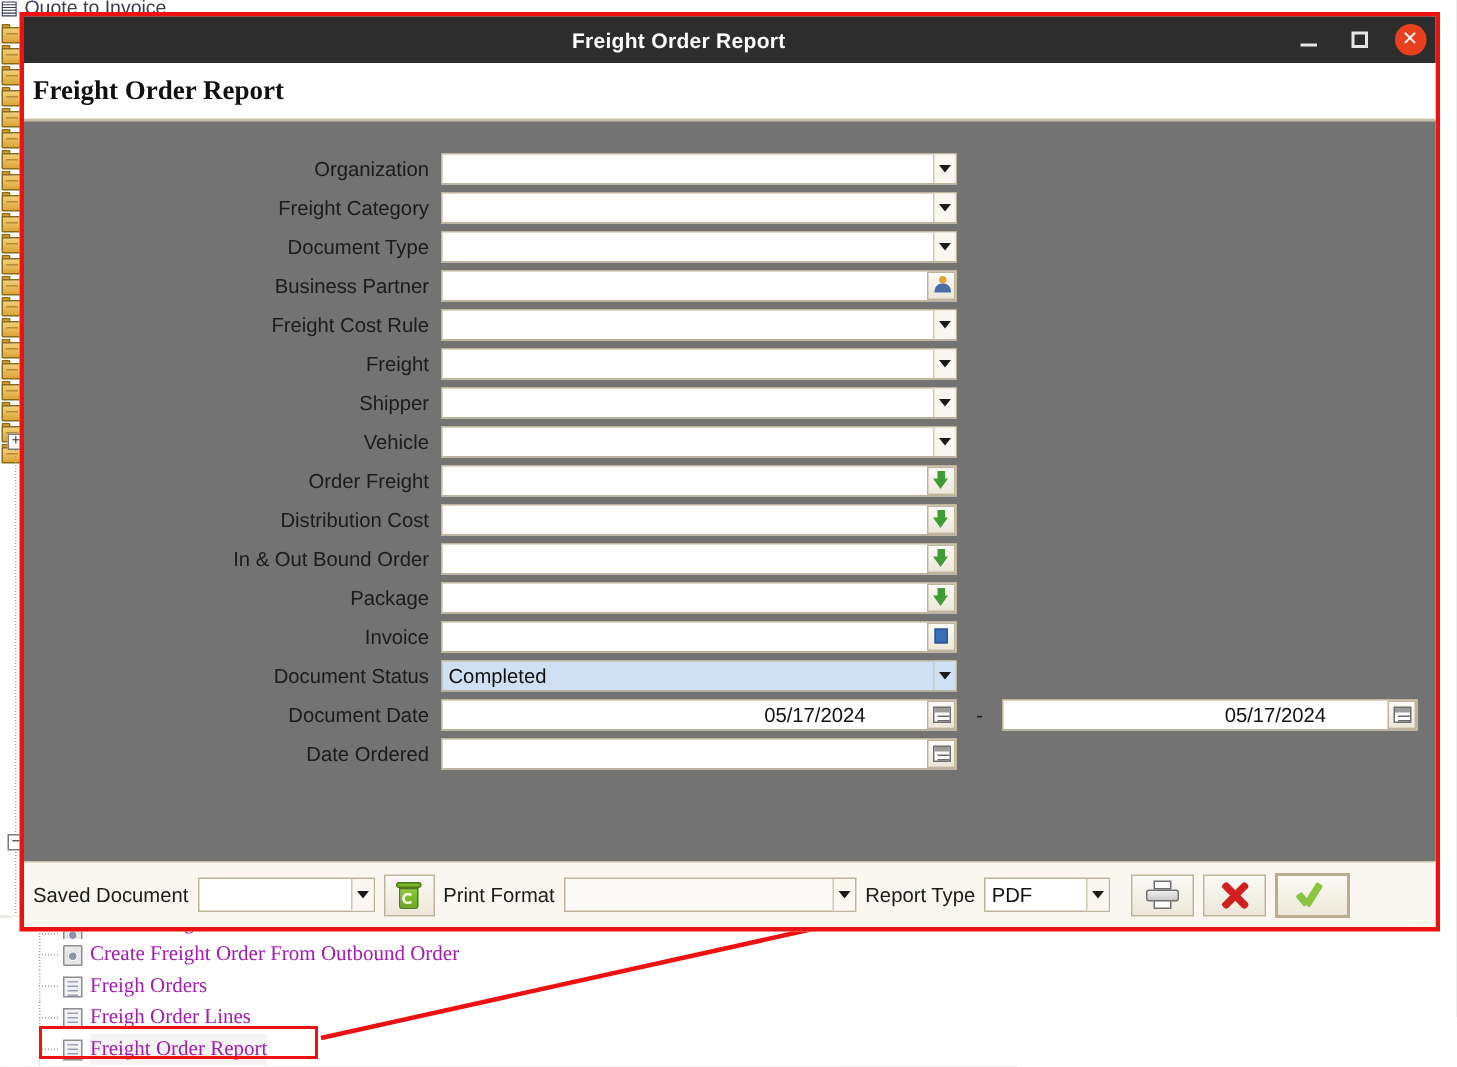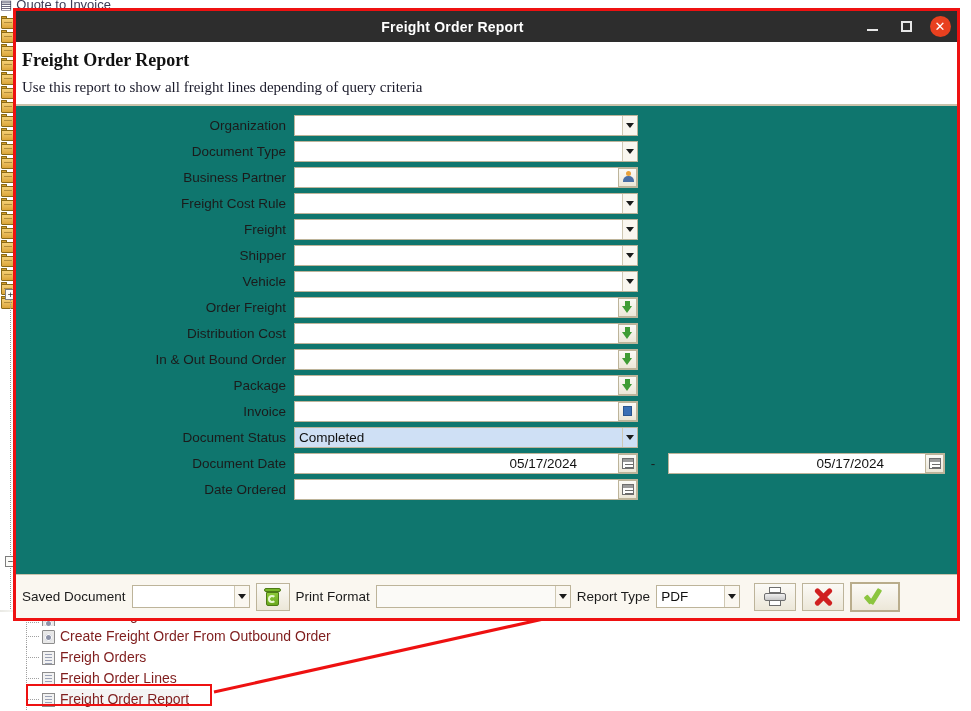--- a/index.html
+++ b/index.html
@@ -67,23 +67,23 @@
     background: linear-gradient(90deg,#e9e9e4,#f7f7f3);
   }
 
   
   #bottom-tree {
     position: absolute; left: 0; top: 612px; width: 560px; height: 99px;
     background: #ffffff;
   }
   .tree-row {
     position: relative; height: 21px; line-height: 21px;
-    font-size: 14px; color: #7f1d1d;
+    font-size: 14px; color: #a21caf;
     white-space: nowrap;
-    font-family: Liberation Sans, sans-serif;
+    font-family: Liberation Serif, serif;
     padding-left: 44px;
   }
   .tree-row .dots {
     position: absolute; left: 26px; top: 10px; width: 14px; height: 1px;
     background-image: linear-gradient(90deg,#a0a0a0 50%, transparent 50%);
     background-size: 2px 1px;
   }
   .tree-row .vdots {
     position: absolute; left: 26px; top: 0; width: 1px; height: 21px;
     background-image: linear-gradient(#a0a0a0 50%, transparent 50%);
@@ -177,24 +177,24 @@
   #report-desc {
     font-family: "Liberation Serif", serif;
     font-size: 15px; color: #1a1a2a;
     margin: 8px 0 2px 0;
   }
 
   
   #criteria-area {
     position: relative;
     flex: 1 1 auto;
-    background: #0f766e;
+    background: #737373;
     border-top: 1px solid #c9c2ab;
     overflow: hidden;
-    padding-top: 6px;
+    padding-top: 18px;
   }
   .field-row {
     position: relative;
     height: 26px;
     display: flex; align-items: center;
     margin-bottom: 0px;
   }
   .field-label {
     width: 278px; flex: 0 0 278px;
     text-align: right; padding-right: 8px;
@@ -572,35 +572,43 @@
     <div class="win-btn">
       <span class="max-glyph"></span>
     </div>
     <div class="win-btn close">
       <span class="close-circle">✕</span>
     </div>
   </div>
 
   <div id="dialog-header">
     <div id="report-title">Freight Order Report</div>
-    <div id="report-desc">Use this report to show all freight lines depending of query criteria</div>
   </div>
 
   <div id="criteria-area">
 
     <div class="field-row">
       <div class="field-label">Organization</div>
       <div class="field-control">
         <div class="field-text"></div>
         <div class="combo-arrow">
             <span class="tri"></span>
           </div>
       </div>
     </div>
 
+    <div class="field-row">
+      <div class="field-label">Freight Category</div>
+      <div class="field-control">
+        <div class="field-text"></div>
+        <div class="combo-arrow">
+            <span class="tri"></span>
+          </div>
+      </div>
+    </div>
 
     <div class="field-row">
       <div class="field-label">Document Type</div>
       <div class="field-control">
         <div class="field-text"></div>
         <div class="combo-arrow">
             <span class="tri"></span>
           </div>
       </div>
     </div>

